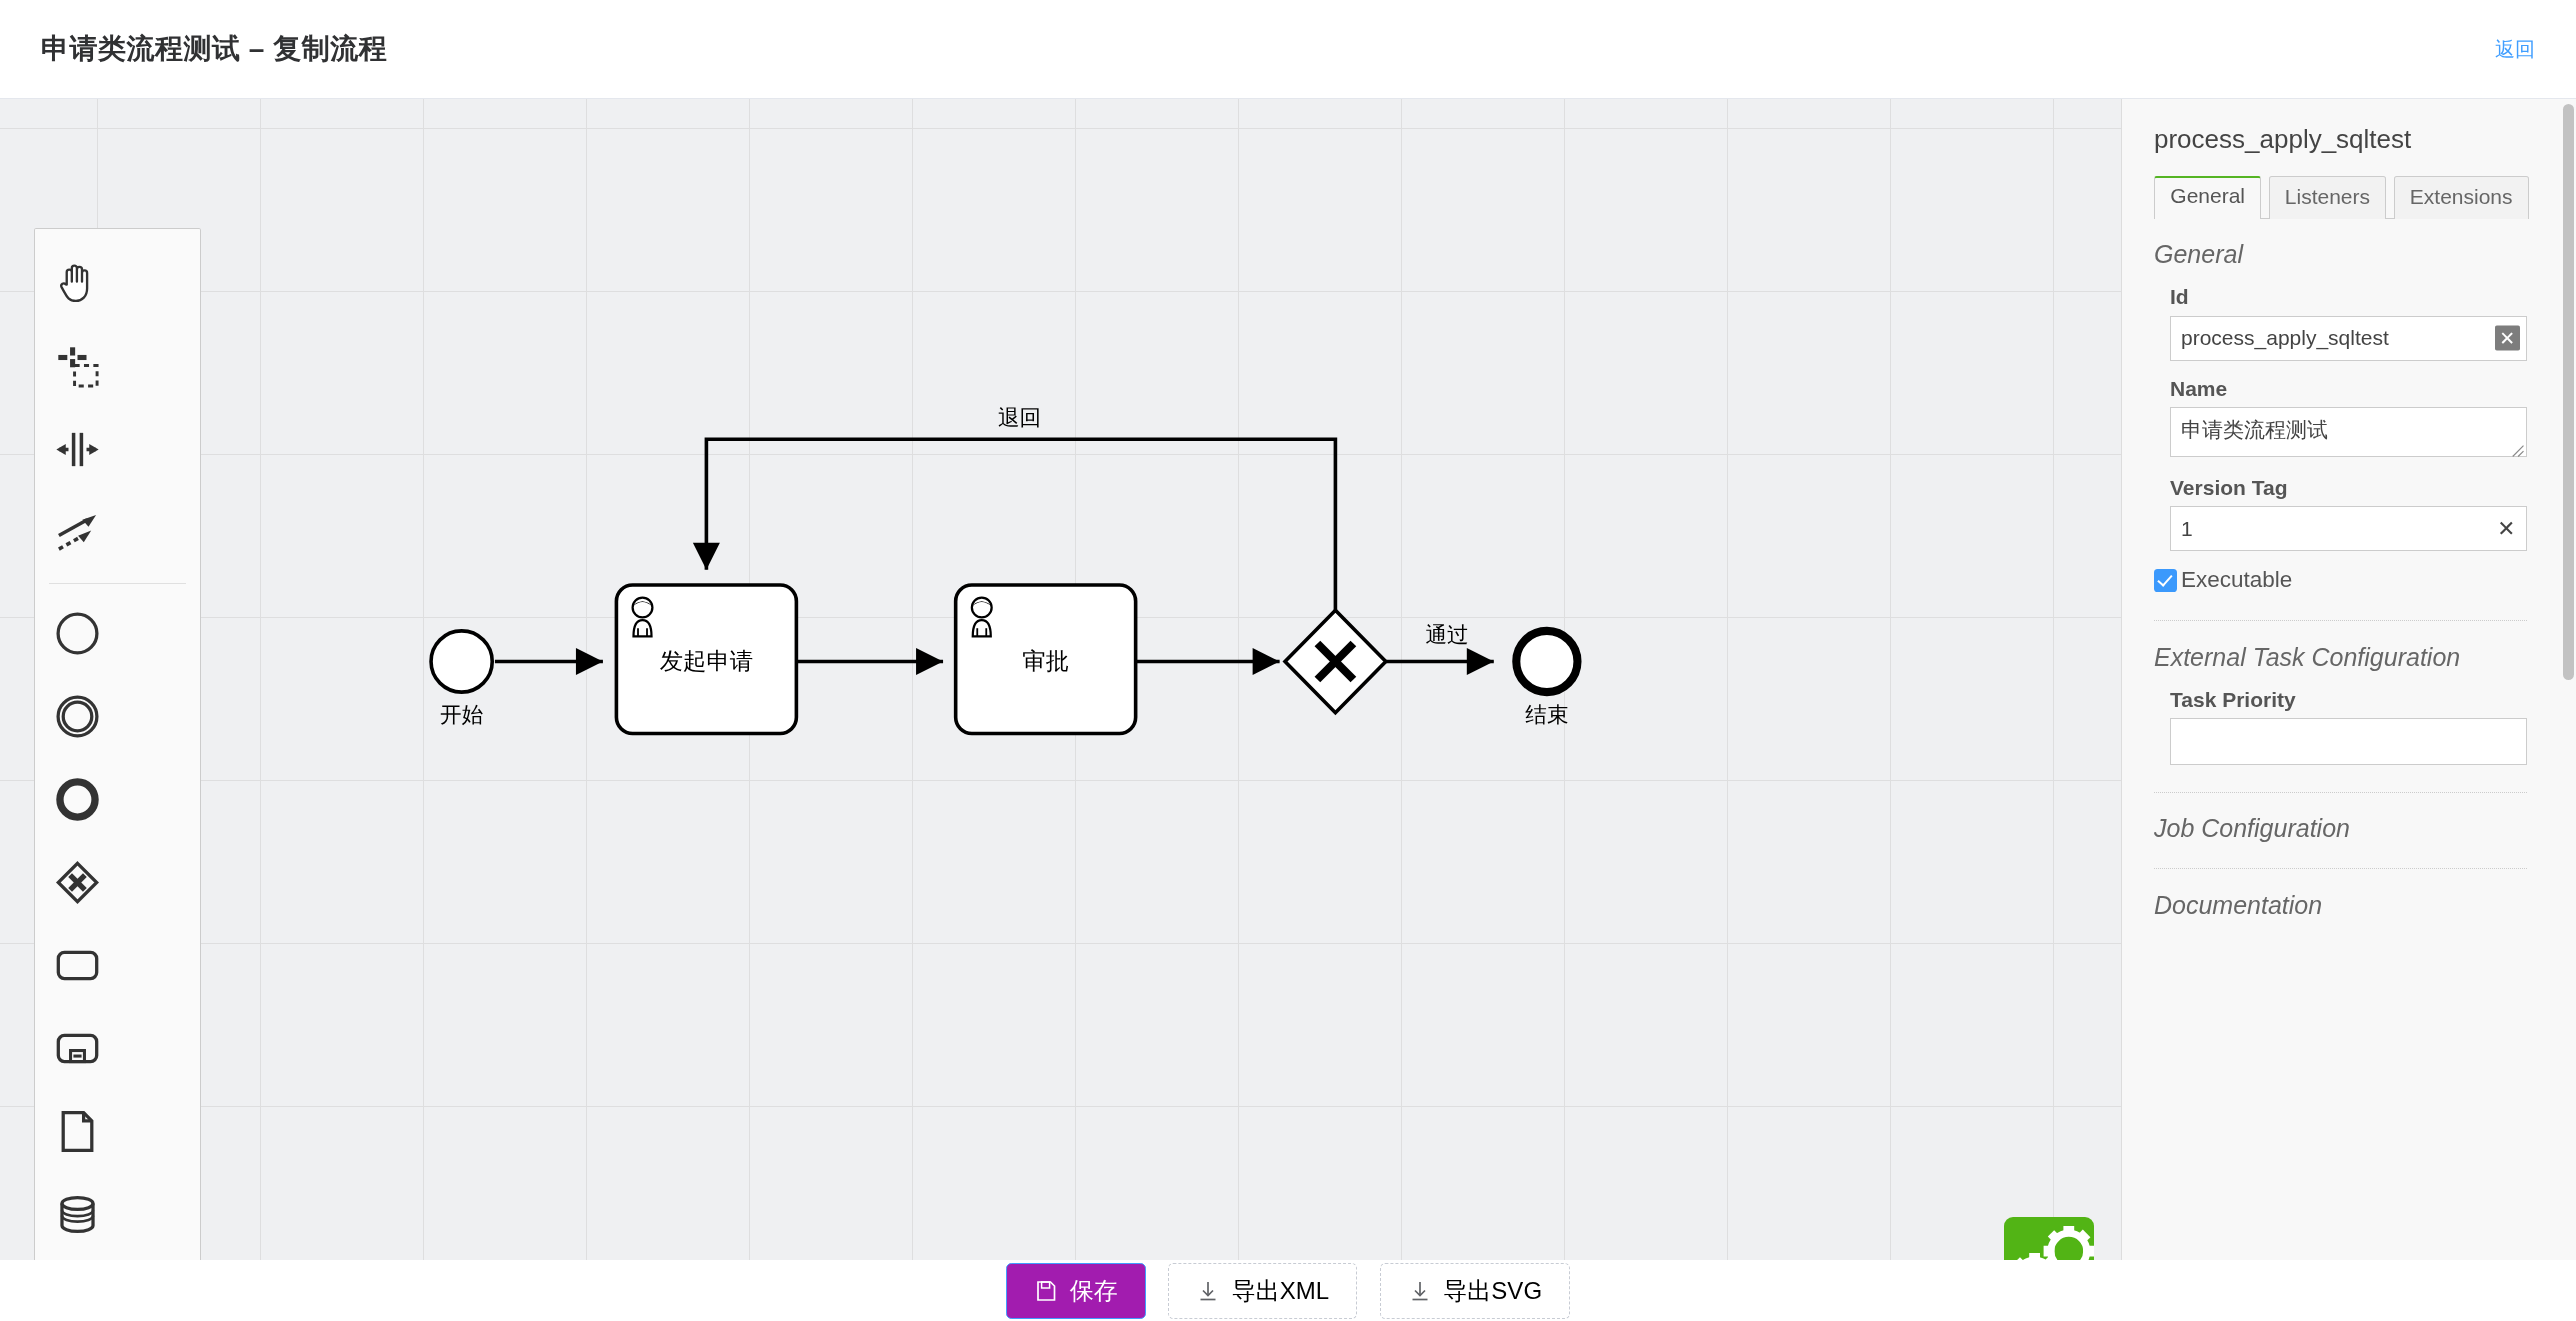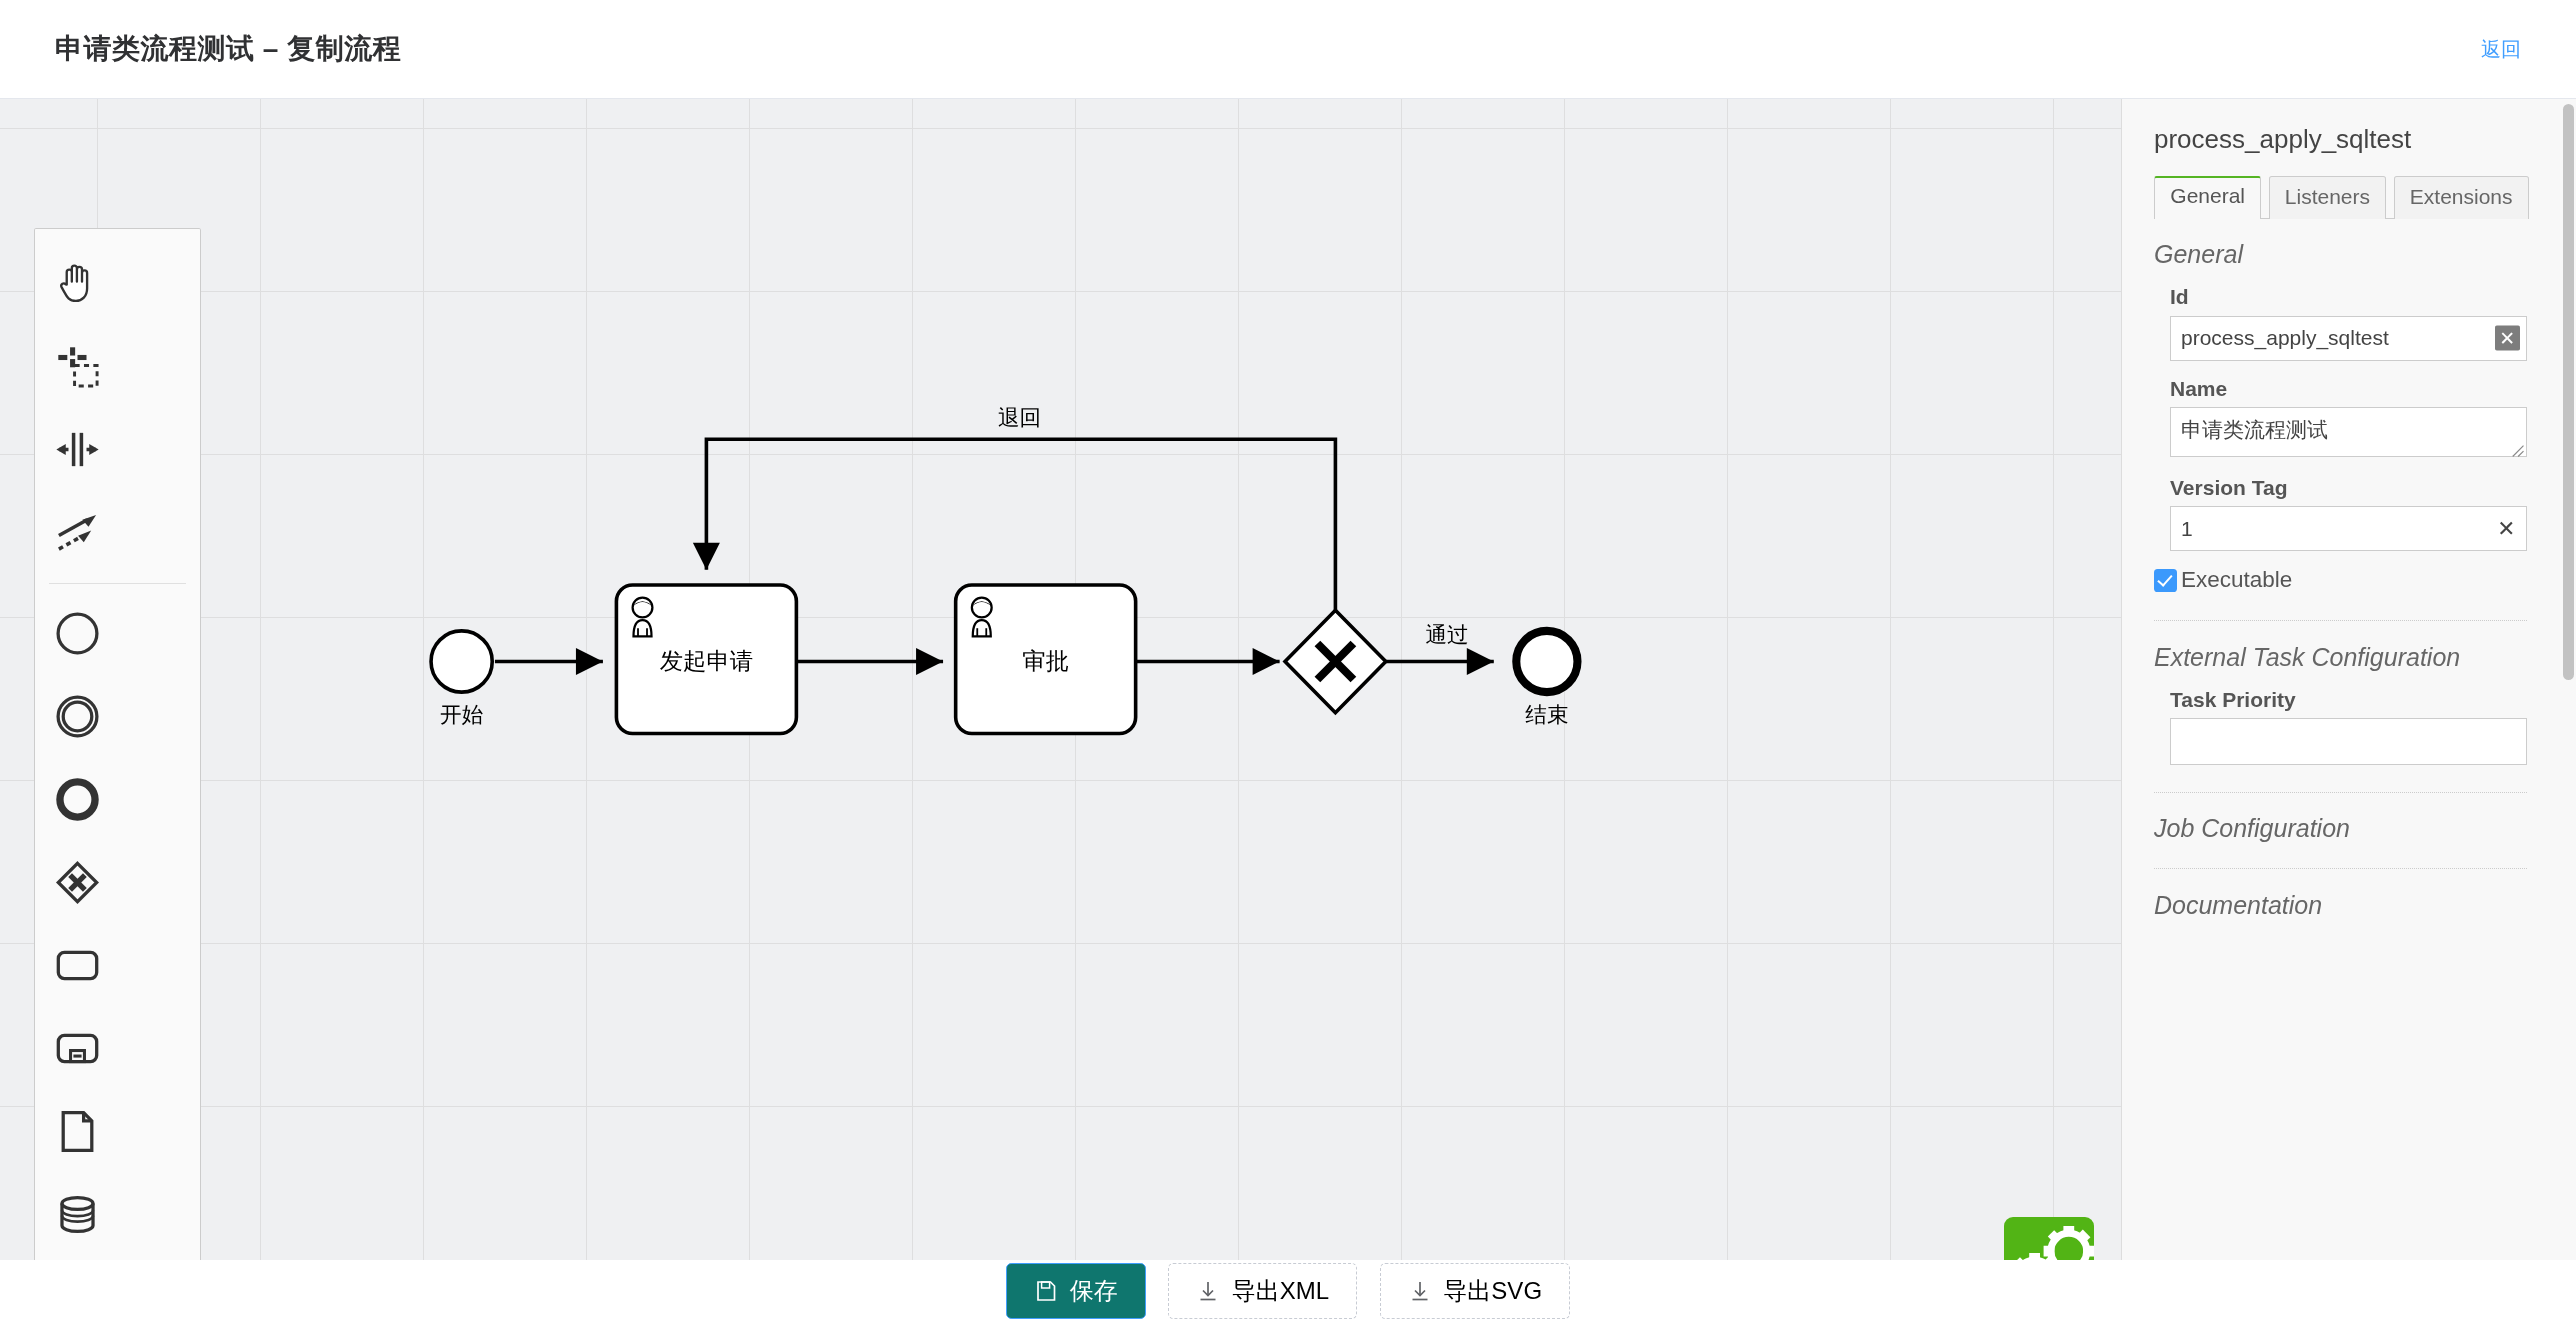--- a/index.html
+++ b/index.html
@@ -13,21 +13,21 @@
 
   
   #app { position: relative; width: 2576px; height: 1321px; }
   .header {
     position: absolute; top: 0; left: 0;
     width: 2576px; height: 99px;
     background: #ffffff;
     border-bottom: 0.9px solid #e4e7ed;
     display: flex; align-items: center;
     justify-content: space-between;
-    padding: 0 55px;
+    padding: 0 41px;
   }
   .header-title {
     font-size: 28px; font-weight: 700;
     color: #303133; letter-spacing: 0.5px;
     white-space: nowrap;
   }
   .header-back {
     font-size: 20px; color: #409eff;
     cursor: pointer; white-space: nowrap;
   }
@@ -200,21 +200,21 @@
     display: flex; align-items: center; justify-content: center;
     gap: 22.5px;
   }
   .btn {
     display: flex; align-items: center; gap: 11.7px;
     height: 56px; padding: 0 27px;
     font-size: 24px; border-radius: 5.4px;
     cursor: pointer; white-space: nowrap;
   }
   .btn-primary {
-    background: #0f766e; color: #ffffff;
+    background: #a21caf; color: #ffffff;
     border: 0.9px solid #409eff;
   }
   .btn-dashed {
     background: #ffffff; color: #000000;
     border: 0.9px dashed #c8ccd4;
   }
   .btn svg { display: block; flex: none; }
 </style>
 </head>
 <body>

